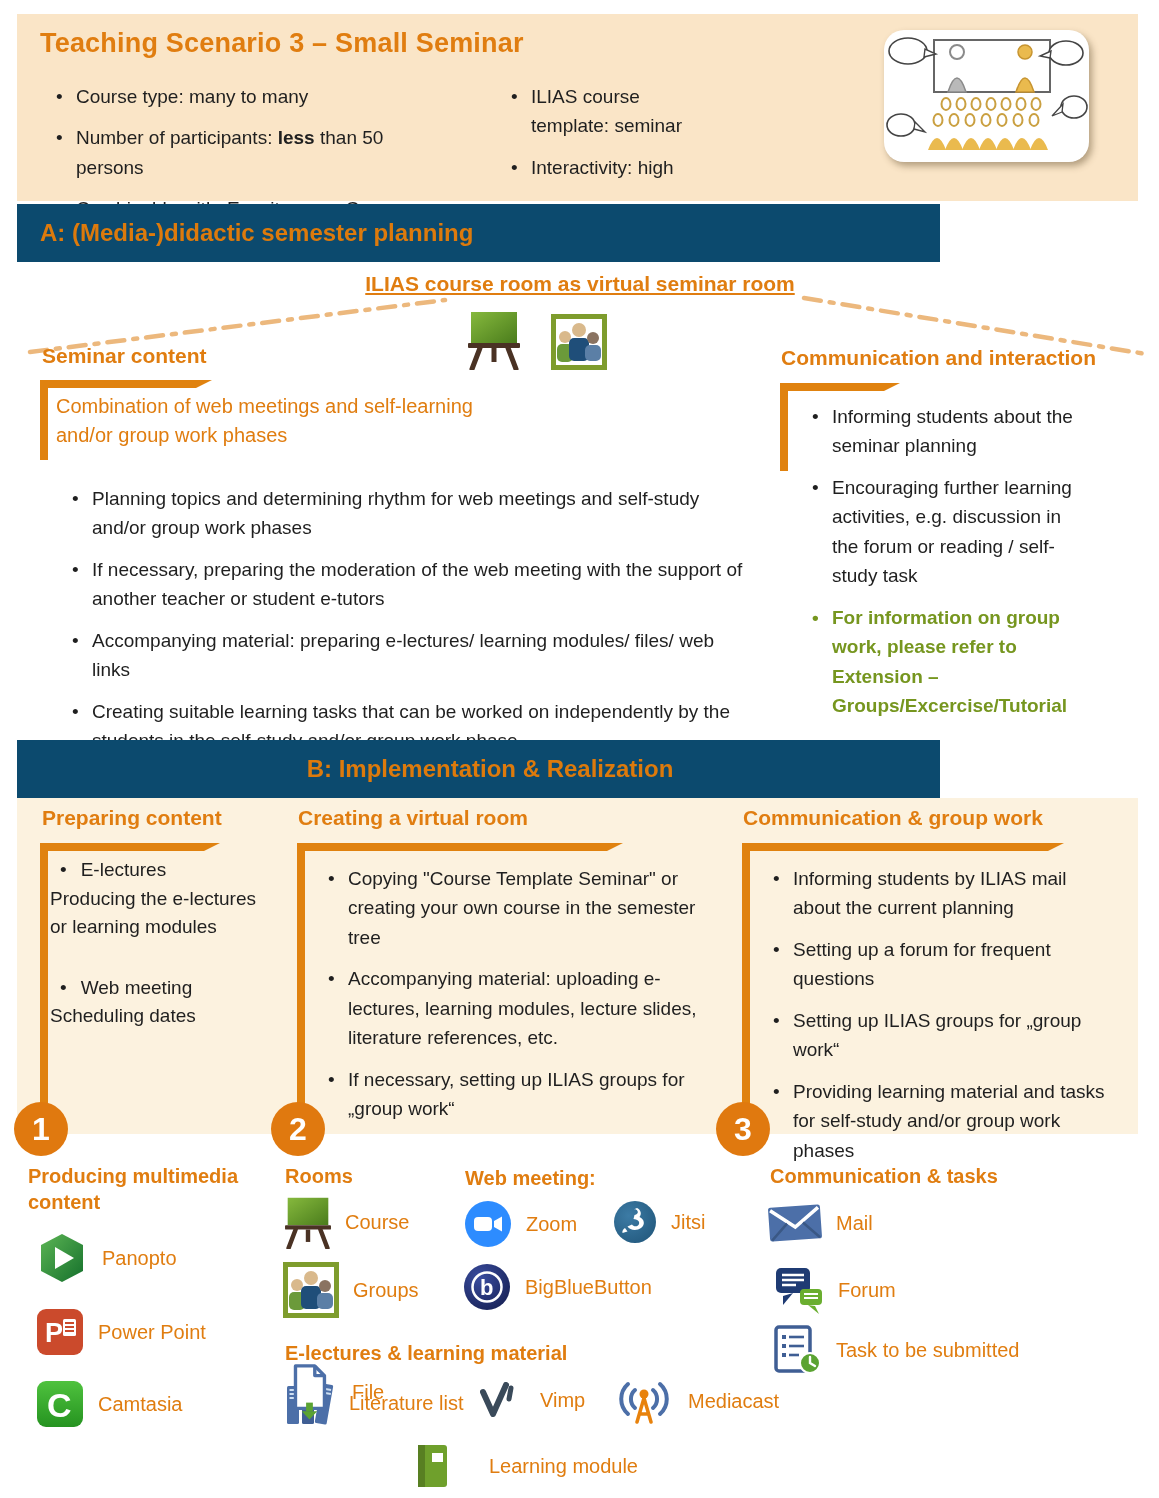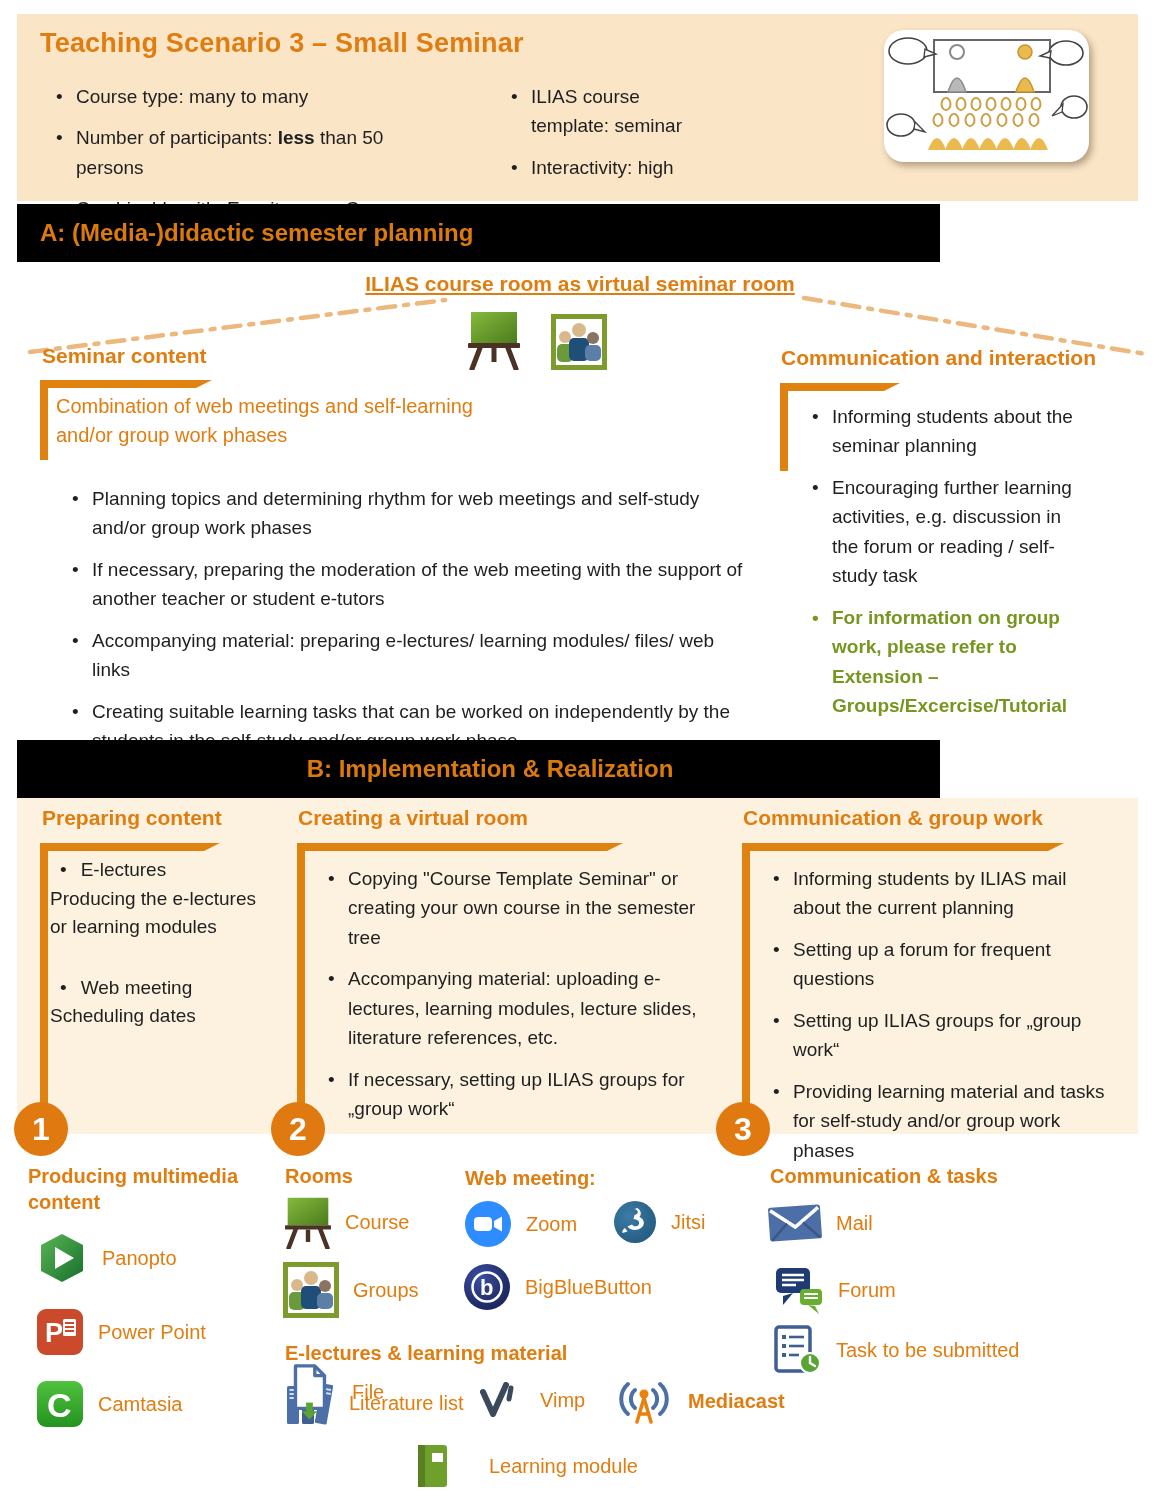--- a/index.html
+++ b/index.html
@@ -12,21 +12,21 @@
   .top-panel{left:17px;top:14px;width:1121px;height:187px;background:#fae5c7;}
   .main-title{left:23px;top:14px;font-size:27px;font-weight:bold;color:#e07d10;letter-spacing:.2px;}
   ul.blist{list-style:none;margin:0;padding:0;font-size:19px;line-height:1.55;}
   ul.blist li{position:relative;padding-left:24px;margin:12px;}
   ul.blist li::before{content:"•";position:absolute;left:4px;top:0;}
   .top-left-bullets{left:23px;top:56px;width:400px;}
   .top-right-bullets{left:478px;top:56px;width:240px;}
   .illu-card{left:867px;top:16px;width:205px;height:132px;background:#ffffff;border-radius:20px;
              box-shadow:3px 4px 7px rgba(90,70,40,.45);}
   
-  .band{left:17px;width:923px;height:58px;background:#000000;display:flex;align-items:center;}
+  .band{left:17px;width:923px;height:58px;background:#0c4a6e;display:flex;align-items:center;}
   .band-a{top:204px;}
   .band-b{top:740px;justify-content:center;}
   .band-title{margin-left:23px;font-size:24px;font-weight:bold;color:#dd7a0c;}
   
   .center-label{left:300px;top:272px;width:560px;text-align:center;font-size:21px;font-weight:bold;color:#e07d10;text-decoration:underline;}
   .dash-lines{left:0;top:278px;width:1159px;height:100px;pointer-events:none;}
   .col-heading{font-size:21px;font-weight:bold;color:#e07d10;}
   .a-left-heading{left:42px;top:344px;}
   .a-right-heading{left:781px;top:346px;}
   .bracket-h{height:8px;background:#e0820f;clip-path:polygon(0 0,100% 0,calc(100% - 16px) 100%,0 100%);}
@@ -321,21 +321,21 @@
   </svg>
   <span class="legend-label">Literature list</span>
 </div>
 <div class="abs legend-item" style="left:480px;top:1382px;gap:20px;">
   <svg class="ic" width="40" height="36" viewBox="0 0 40 36">
     <path d="M3 10 L13 32 L26 3" stroke="#3a4a5a" stroke-width="6" fill="none" stroke-linecap="round" stroke-linejoin="round"></path>
     <path d="M31 6 L29 17" stroke="#3a4a5a" stroke-width="5" stroke-linecap="round"></path>
   </svg>
   <span class="legend-label">Vimp</span>
 </div>
-<div class="abs legend-item" style="left:618px;top:1378px;gap:18px;font-weight:bold;">
+<div class="abs legend-item" style="left:618px;top:1378px;gap:18px;">
   <svg class="ic" width="52" height="46" viewBox="0 0 52 46">
     <path d="M10 6 A 20 20 0 0 0 10 36" stroke="#4c6fa8" stroke-width="4" fill="none" stroke-linecap="round"></path>
     <path d="M17 12 A 12 12 0 0 0 17 30" stroke="#4c6fa8" stroke-width="4" fill="none" stroke-linecap="round"></path>
     <path d="M42 6 A 20 20 0 0 1 42 36" stroke="#4c6fa8" stroke-width="4" fill="none" stroke-linecap="round"></path>
     <path d="M35 12 A 12 12 0 0 1 35 30" stroke="#4c6fa8" stroke-width="4" fill="none" stroke-linecap="round"></path>
     <circle cx="26" cy="16" r="4.5" fill="#e8820c"></circle>
     <path d="M26 20 L19 44 M26 20 L33 44 M21.5 36 L30.5 36" stroke="#e8820c" stroke-width="3.5" stroke-linecap="round"></path>
   </svg>
   <span class="legend-label">Mediacast</span>
 </div>

